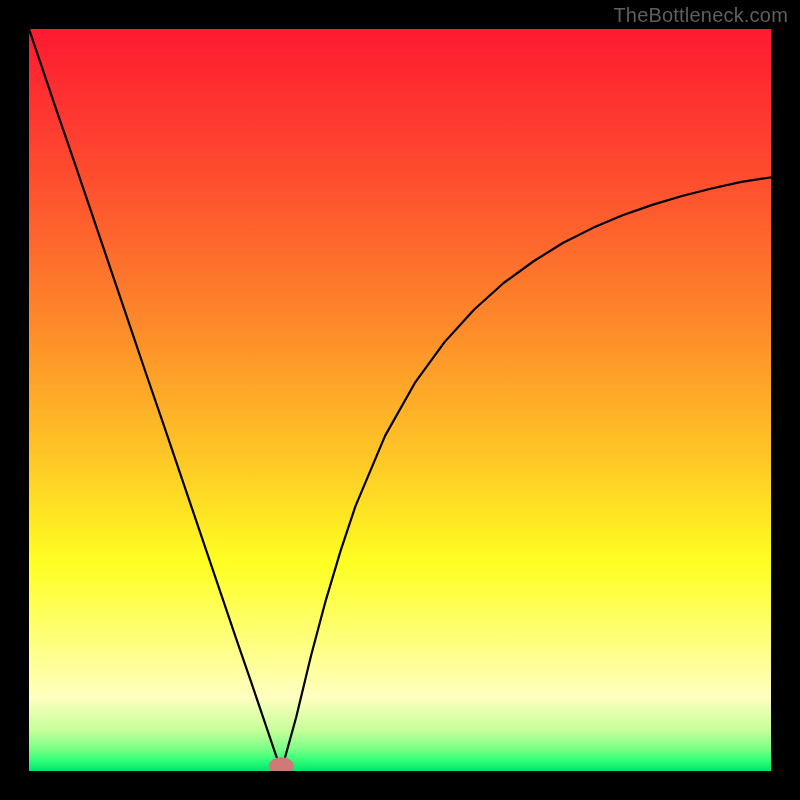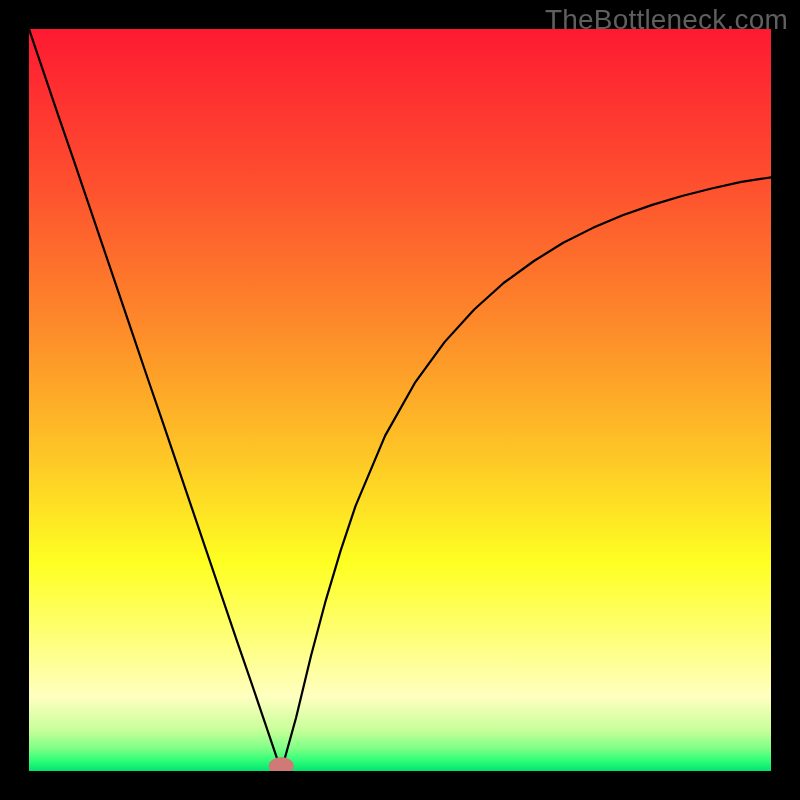--- a/index.html
+++ b/index.html
@@ -15,21 +15,21 @@
     position: relative;
     width: 800px;
     height: 800px;
     background: #000;
   }
   .watermark {
     position: absolute;
     top: 4px;
     right: 12px;
     color: #5f5f5f;
-    font-size: 28px;
+    font-size: 20px;
     font-weight: 400;
     letter-spacing: 0.2px;
     z-index: 3;
     user-select: none;
   }
   svg.plot {
     position: absolute;
     left: 29px;
     top: 29px;
     width: 742px;

